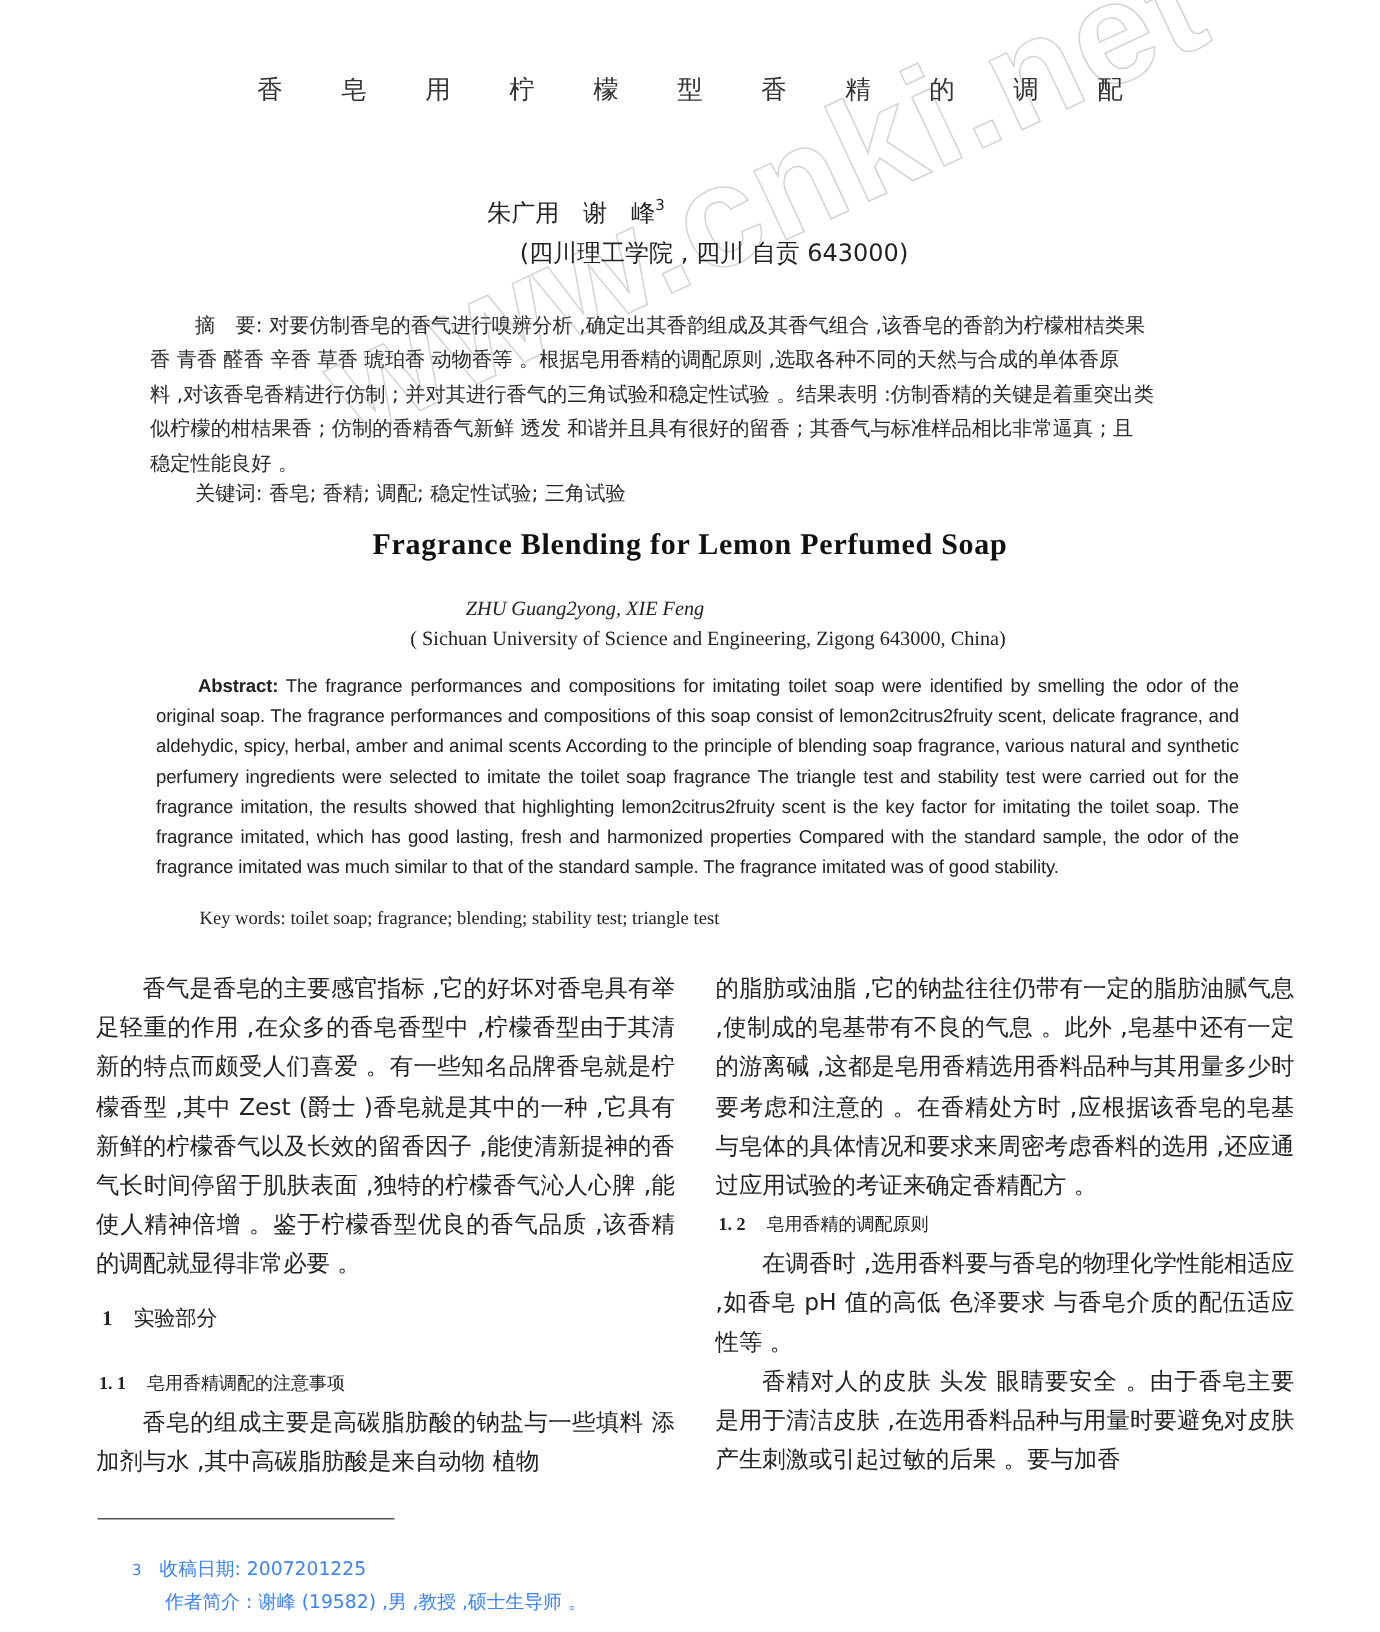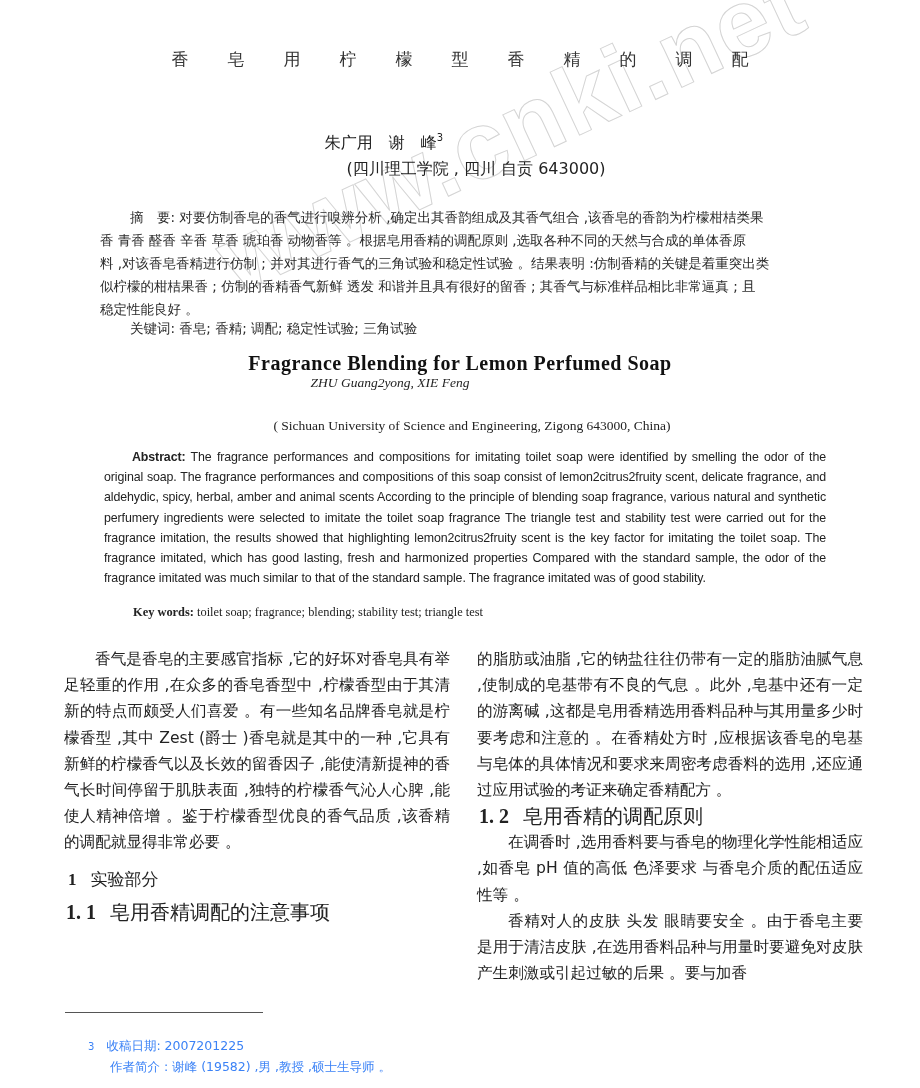--- a/index.html
+++ b/index.html
@@ -40,50 +40,50 @@
   }
   .abstract-cn .indent { padding-left: 30px; }
   .keywords-cn { position: absolute; top: 320px; left: 130px; font-size: 13.5px; color: #2a2a2a; }
 
   .en-title {
     position: absolute; top: 352px; left: 0; width: 920px; text-align: center;
     font-family: "Liberation Serif", serif; font-weight: bold; font-size: 20px; color: #111;
     letter-spacing: 0.5px;
   }
   .en-authors {
-    position: absolute; top: 375px; left: 0; width: 780px; text-align: center;
+    position: absolute; top: 398px; left: 0; width: 780px; text-align: center;
     font-family: "Liberation Serif", serif; font-style: italic; font-size: 13.5px; color: #222;
   }
   .en-affil {
     position: absolute; top: 418px; left: 12px; width: 920px; text-align: center;
     font-family: "Liberation Serif", serif; font-size: 13.5px; color: #222;
   }
 
   .abstract-en {
     position: absolute; top: 447px; left: 104px; width: 722px;
     font-family: Liberation Sans, sans-serif; font-size: 12.4px; line-height: 20.2px; color: #222;
     text-align: justify; text-indent: 28px; letter-spacing: -0.1px;
   }
   .abstract-en b { font-weight: bold; }
   .keywords-en {
     position: absolute; top: 605px; left: 133px;
     font-family: "Liberation Serif", serif; font-size: 12.4px; color: #222;
   }
-  .keywords-en b { font-weight: bold; }
+  .keywords-en b { font-weight: normal; }
 
   .col {
     position: absolute; top: 646px; width: 386px;
     font-size: 15.6px; line-height: 26.2px; color: #222; text-align: justify;
   }
   .col-left { left: 64px; }
   .col-right { left: 477px; }
   .col p.ind { text-indent: 31px; }
-  .sec-h1 { font-size: 17px; margin-top: 10px; margin-bottom: 6px; line-height: 26px; }
+  .sec-h1 { font-size: 14px; margin-top: 10px; margin-bottom: 16px; line-height: 26px; }
   .sec-h1 .num { font-family: "Liberation Serif", serif; font-weight: bold; margin-right: 14px; padding-left: 4px; }
-  .sec-h2 { font-size: 20px; line-height: 26px; }
+  .sec-h2 { font-size: 12px; line-height: 26px; }
   .sec-h2 .num { font-family: "Liberation Serif", serif; font-weight: bold; margin-right: 14px; padding-left: 2px; }
 
   .fn-rule { position: absolute; top: 1012px; left: 65px; width: 198px; height: 1px; background: #555; }
   .footnote { position: absolute; top: 1036px; left: 88px; font-size: 12.5px; line-height: 20px; color: #3b82f6; }
   .footnote .mark { font-size: 10px; margin-right: 12px; }
   .footnote .l2 { padding-left: 22px; }
 </style>
 </head>
 <body>
 
@@ -131,20 +131,21 @@
 </div>
 
 <div class="col col-left cn">
   <p class="ind">香气是香皂的主要感官指标 ,它的好坏对香皂具有举足轻重的作用 ,在众多的香皂香型中 ,柠檬香型由于其清新的特点而颇受人们喜爱 。有一些知名品牌香皂就是柠檬香型 ,其中  Zest (爵士 )香皂就是其中的一种  ,它具有新鲜的柠檬香气以及长效的留香因子  ,能使清新提神的香气长时间停留于肌肤表面 ,独特的柠檬香气沁人心脾 ,能使人精神倍增  。鉴于柠檬香型优良的香气品质 ,该香精的调配就显得非常必要 。</p>
   <div class="sec-h1">
     <span class="num">1</span><span>实验部分</span>
   </div>
   <div class="sec-h2">
     <span class="num">1. 1</span><span>皂用香精调配的注意事项</span>
   </div>
+  <p class="ind">香皂的组成主要是高碳脂肪酸的钠盐与一些填料  添加剂与水 ,其中高碳脂肪酸是来自动物  植物</p>
 </div>
 
 <div class="col col-right cn">
   <p>的脂肪或油脂 ,它的钠盐往往仍带有一定的脂肪油腻气息 ,使制成的皂基带有不良的气息 。此外 ,皂基中还有一定的游离碱 ,这都是皂用香精选用香料品种与其用量多少时要考虑和注意的 。在香精处方时  ,应根据该香皂的皂基与皂体的具体情况和要求来周密考虑香料的选用  ,还应通过应用试验的考证来确定香精配方 。</p>
   <div class="sec-h2">
     <span class="num">1. 2</span><span>皂用香精的调配原则</span>
   </div>
   <p class="ind">在调香时  ,选用香料要与香皂的物理化学性能相适应 ,如香皂  pH 值的高低  色泽要求  与香皂介质的配伍适应性等 。</p>
   <p class="ind">香精对人的皮肤  头发  眼睛要安全 。由于香皂主要是用于清洁皮肤 ,在选用香料品种与用量时要避免对皮肤产生刺激或引起过敏的后果 。要与加香</p>
 </div>

